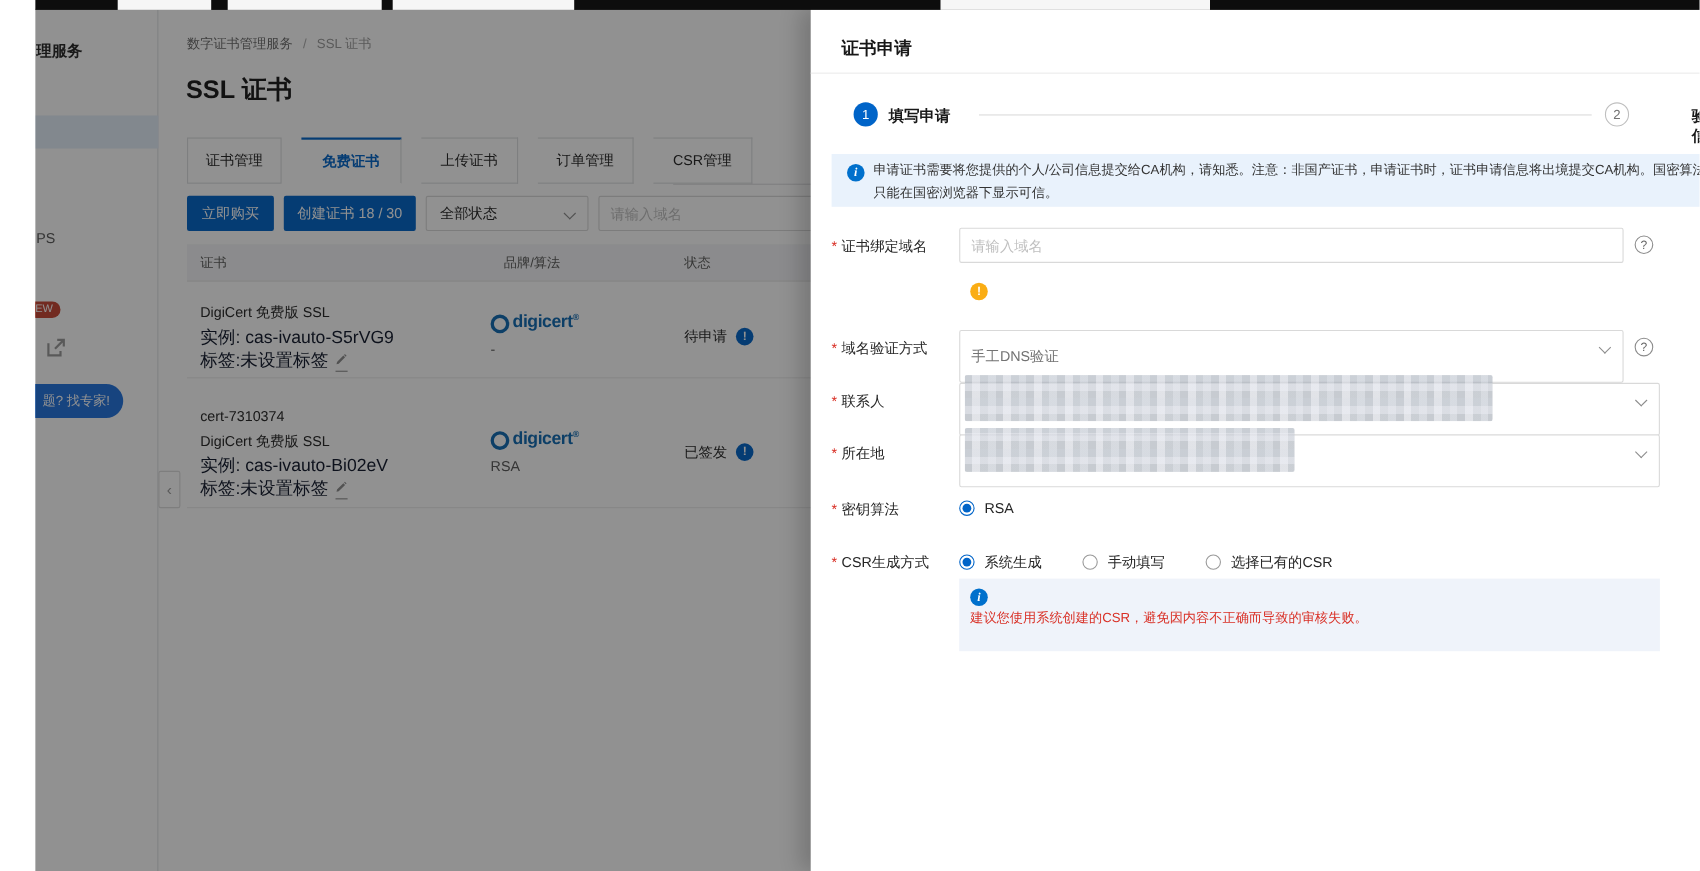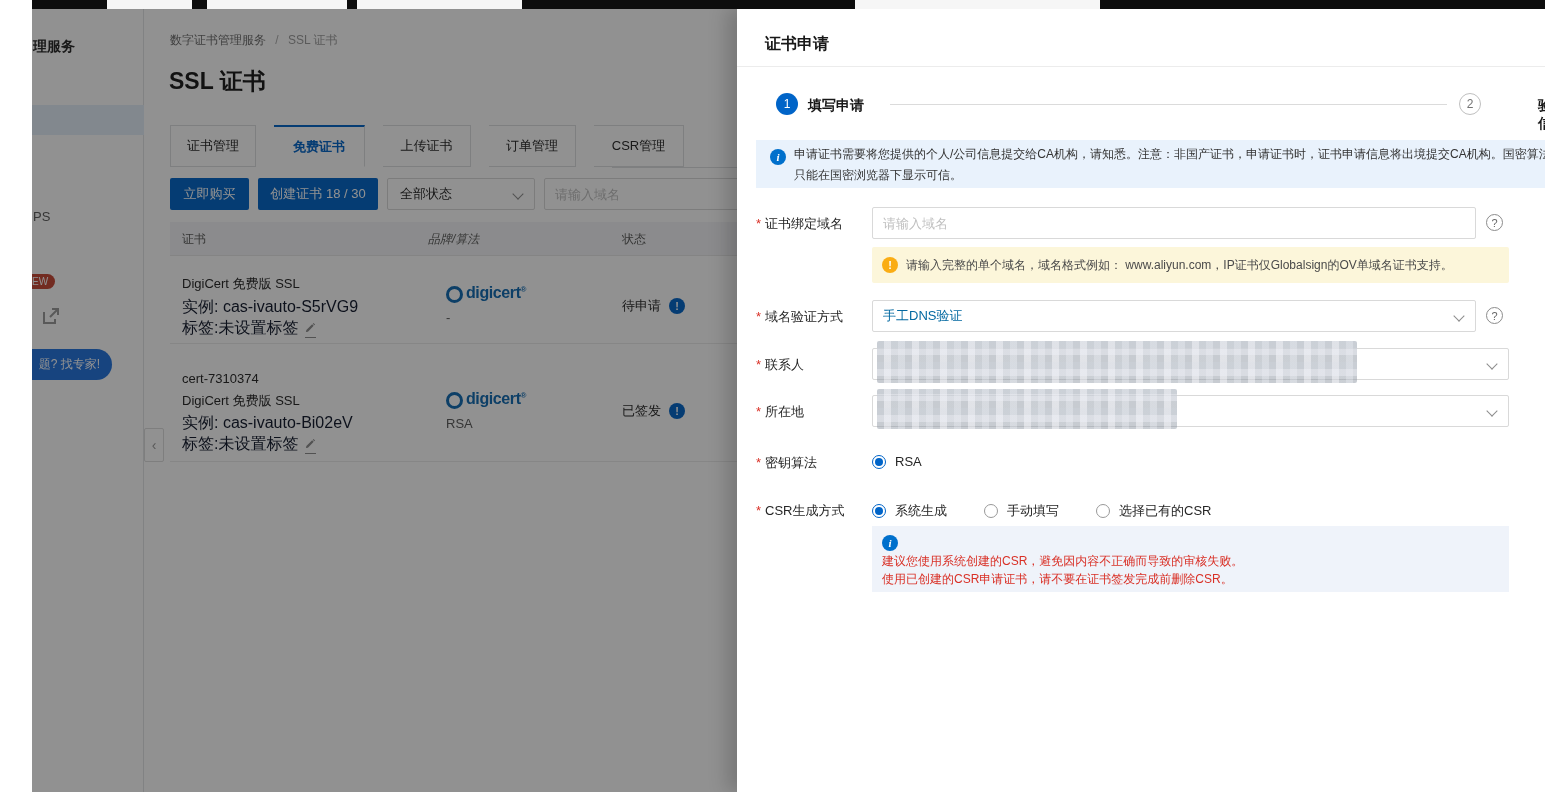--- a/index.html
+++ b/index.html
@@ -67,21 +67,21 @@
   .banner { position:absolute; left:19px; top:132px; width:821px; height:48px; background:#E9F2FC; font-size:12px; line-height:21px; color:#333; padding:4px 2px 4px 38px; overflow:hidden; }
   .icon-info { position:absolute; width:16px; height:16px; border-radius:50%; background:#0070CC; color:#fff; font-size:11px; font-weight:bold; font-style:italic; font-family:"Liberation Serif",serif; display:flex; align-items:center; justify-content:center; }
   .icon-warn { position:absolute; width:16px; height:16px; border-radius:50%; background:#FAAD14; color:#fff; font-size:11px; font-weight:bold; display:flex; align-items:center; justify-content:center; }
   .icon-q { position:absolute; width:17px; height:17px; border-radius:50%; border:1px solid #8C8C8C; color:#666; font-size:11px; display:flex; align-items:center; justify-content:center; }
   .icon-excl { width:16px; height:16px; border-radius:50%; background:#0064C8; color:#fff; font-size:11px; font-weight:bold; display:flex; align-items:center; justify-content:center; }
 
   .flabel { position:absolute; left:19px; font-size:13px; color:#262626; }
   .req { color:#D93026; margin-right:4px; }
   .dw-input { position:absolute; left:135px; height:32px; border:1px solid #D9D9D9; border-radius:2px; font-size:13px; color:#262626; padding:0 10px; background:#fff; }
   .dw-input::placeholder { color:#BFBFBF; }
-  .dw-select { position:absolute; left:135px; height:32px; border:1px solid #D9D9D9; border-radius:2px; background:#fff; font-size:13px; color:#0369a1; display:flex; align-items:center; padding:0 30px 0 10px; }
+  .dw-select { position:absolute; left:135px; height:48px; border:1px solid #D9D9D9; border-radius:2px; background:#fff; font-size:13px; color:#737373; display:flex; align-items:center; padding:0 30px 0 10px; }
   .chev { width:8px; height:8px; border-right:1.5px solid #8C8C8C; border-bottom:1.5px solid #8C8C8C; transform:rotate(45deg); position:absolute; right:12px; top:11px; }
   .notice-yellow { position:absolute; left:135px; top:239px; width:637px; height:36px; background:#FCF6DA; border-radius:2px; font-size:12px; color:#4A4A4A; padding:10px 8px 0 34px; white-space:nowrap; overflow:hidden; }
   .mosaic { position:absolute; z-index:2; border-radius:2px; filter:saturate(.8);
     background-image:
       repeating-linear-gradient(0deg, rgba(140,150,165,.20) 0 7px, rgba(218,222,232,.55) 7px 14px, rgba(170,180,195,.30) 14px 21px),
       repeating-linear-gradient(90deg, rgba(150,160,175,.40) 0 7px, rgba(238,240,246,.55) 7px 14px, rgba(120,135,155,.28) 14px 21px, rgba(205,212,224,.45) 21px 28px); }
 
   .radio-row { position:absolute; display:flex; align-items:center; gap:9px; font-size:13px; color:#262626; }
   .radio { width:14px; height:14px; border-radius:50%; border:1px solid #999; background:#fff; position:relative; flex:none; }
   .radio.sel { border-color:#0064C8; }
@@ -149,21 +149,21 @@
     <button class="btn-primary" style="left:138px;width:79px;text-align:center;">立即购买</button>
     <button class="btn-primary" style="left:226px;width:120px;">创建证书 18 / 30</button>
     <div class="sel-box" style="left:355px;width:148px;">
       <span>全部状态</span>
       <span class="chev"></span>
     </div>
     <input class="txt-input" style="left: 512px; width: 230px;" placeholder="请输入域名">
 
     <div class="tbl-head"></div>
     <span class="th" style="left:150px;">证书</span>
-    <span class="th" style="left:396px;font-style:italic;">品牌/算法</span>
+    <span class="th" style="left:426px;">品牌/算法</span>
     <span class="th" style="left:590px;">状态</span>
 
     <div class="cell-main" style="left:150px;top:267px;">DigiCert 免费版 SSL</div>
     <div class="cell-sub" style="left:150px;top:289px;">实例: cas-ivauto-S5rVG9</div>
     <div class="cell-sub tag-line" style="left:150px;top:310px;">
       <span>标签:未设置标签</span>
       <span class="tag-edit"><svg class="pencil" width="11" height="11" viewBox="0 0 12 12">
             <path d="M1 11 l2.2-0.5 6.3-6.3 -1.7-1.7 -6.3 6.3 z M8.5 1.8 l1.7 1.7 0.8-0.8 -1.7-1.7 z" fill="#8C8C8C"></path>
           </svg></span>
     </div>
@@ -212,23 +212,20 @@
     <div class="step-label" style="left:753px;top:89px;padding-left:48px;">验证信息</div>
 
     <div class="banner">申请证书需要将您提供的个人/公司信息提交给CA机构，请知悉。注意：非国产证书，申请证书时，证书申请信息将出境提交CA机构。国密算法证书只能在国密浏览器下显示可信。</div>
     <div class="icon-info" style="left:33px;top:141px;">i</div>
 
     <div class="flabel" style="top:207px;">
       <span class="req">*</span><span>证书绑定域名</span>
     </div>
     <input class="dw-input" style="top: 199px; width: 604px;" placeholder="请输入域名">
     <div class="icon-q" style="left:749px;top:206px;">?</div>
-    <div class="notice-yellow">
-      <span>请输入完整的单个域名，域名格式例如： www.aliyun.com，IP证书仅Globalsign的OV单域名证书支持。</span>
-    </div>
     <div class="icon-warn" style="left:145px;top:249px;">!</div>
 
     <div class="flabel" style="top:300px;">
       <span class="req">*</span><span>域名验证方式</span>
     </div>
     <div class="dw-select" style="top:292px;width:604px;">
       <span>手工DNS验证</span>
       <span class="chev"></span>
     </div>
     <div class="icon-q" style="left:749px;top:299px;">?</div>
@@ -267,20 +264,19 @@
       <span class="radio"></span>
       <span>手动填写</span>
       <span class="radio-gap"></span>
       <span class="radio"></span>
       <span>选择已有的CSR</span>
     </div>
 
     <div class="csr-box">
       <div class="icon-info" style="left:10px;top:9px;">i</div>
       <div class="csr-red" style="top:27px;">建议您使用系统创建的CSR，避免因内容不正确而导致的审核失败。</div>
-      <div class="csr-red" style="top:45px;">使用已创建的CSR申请证书，请不要在证书签发完成前删除CSR。</div>
     </div>
   </div>
 
   <div class="float-circle float-white"></div>
   <div class="float-circle float-blue"></div>
 
 </div>
 
 </body></html>

